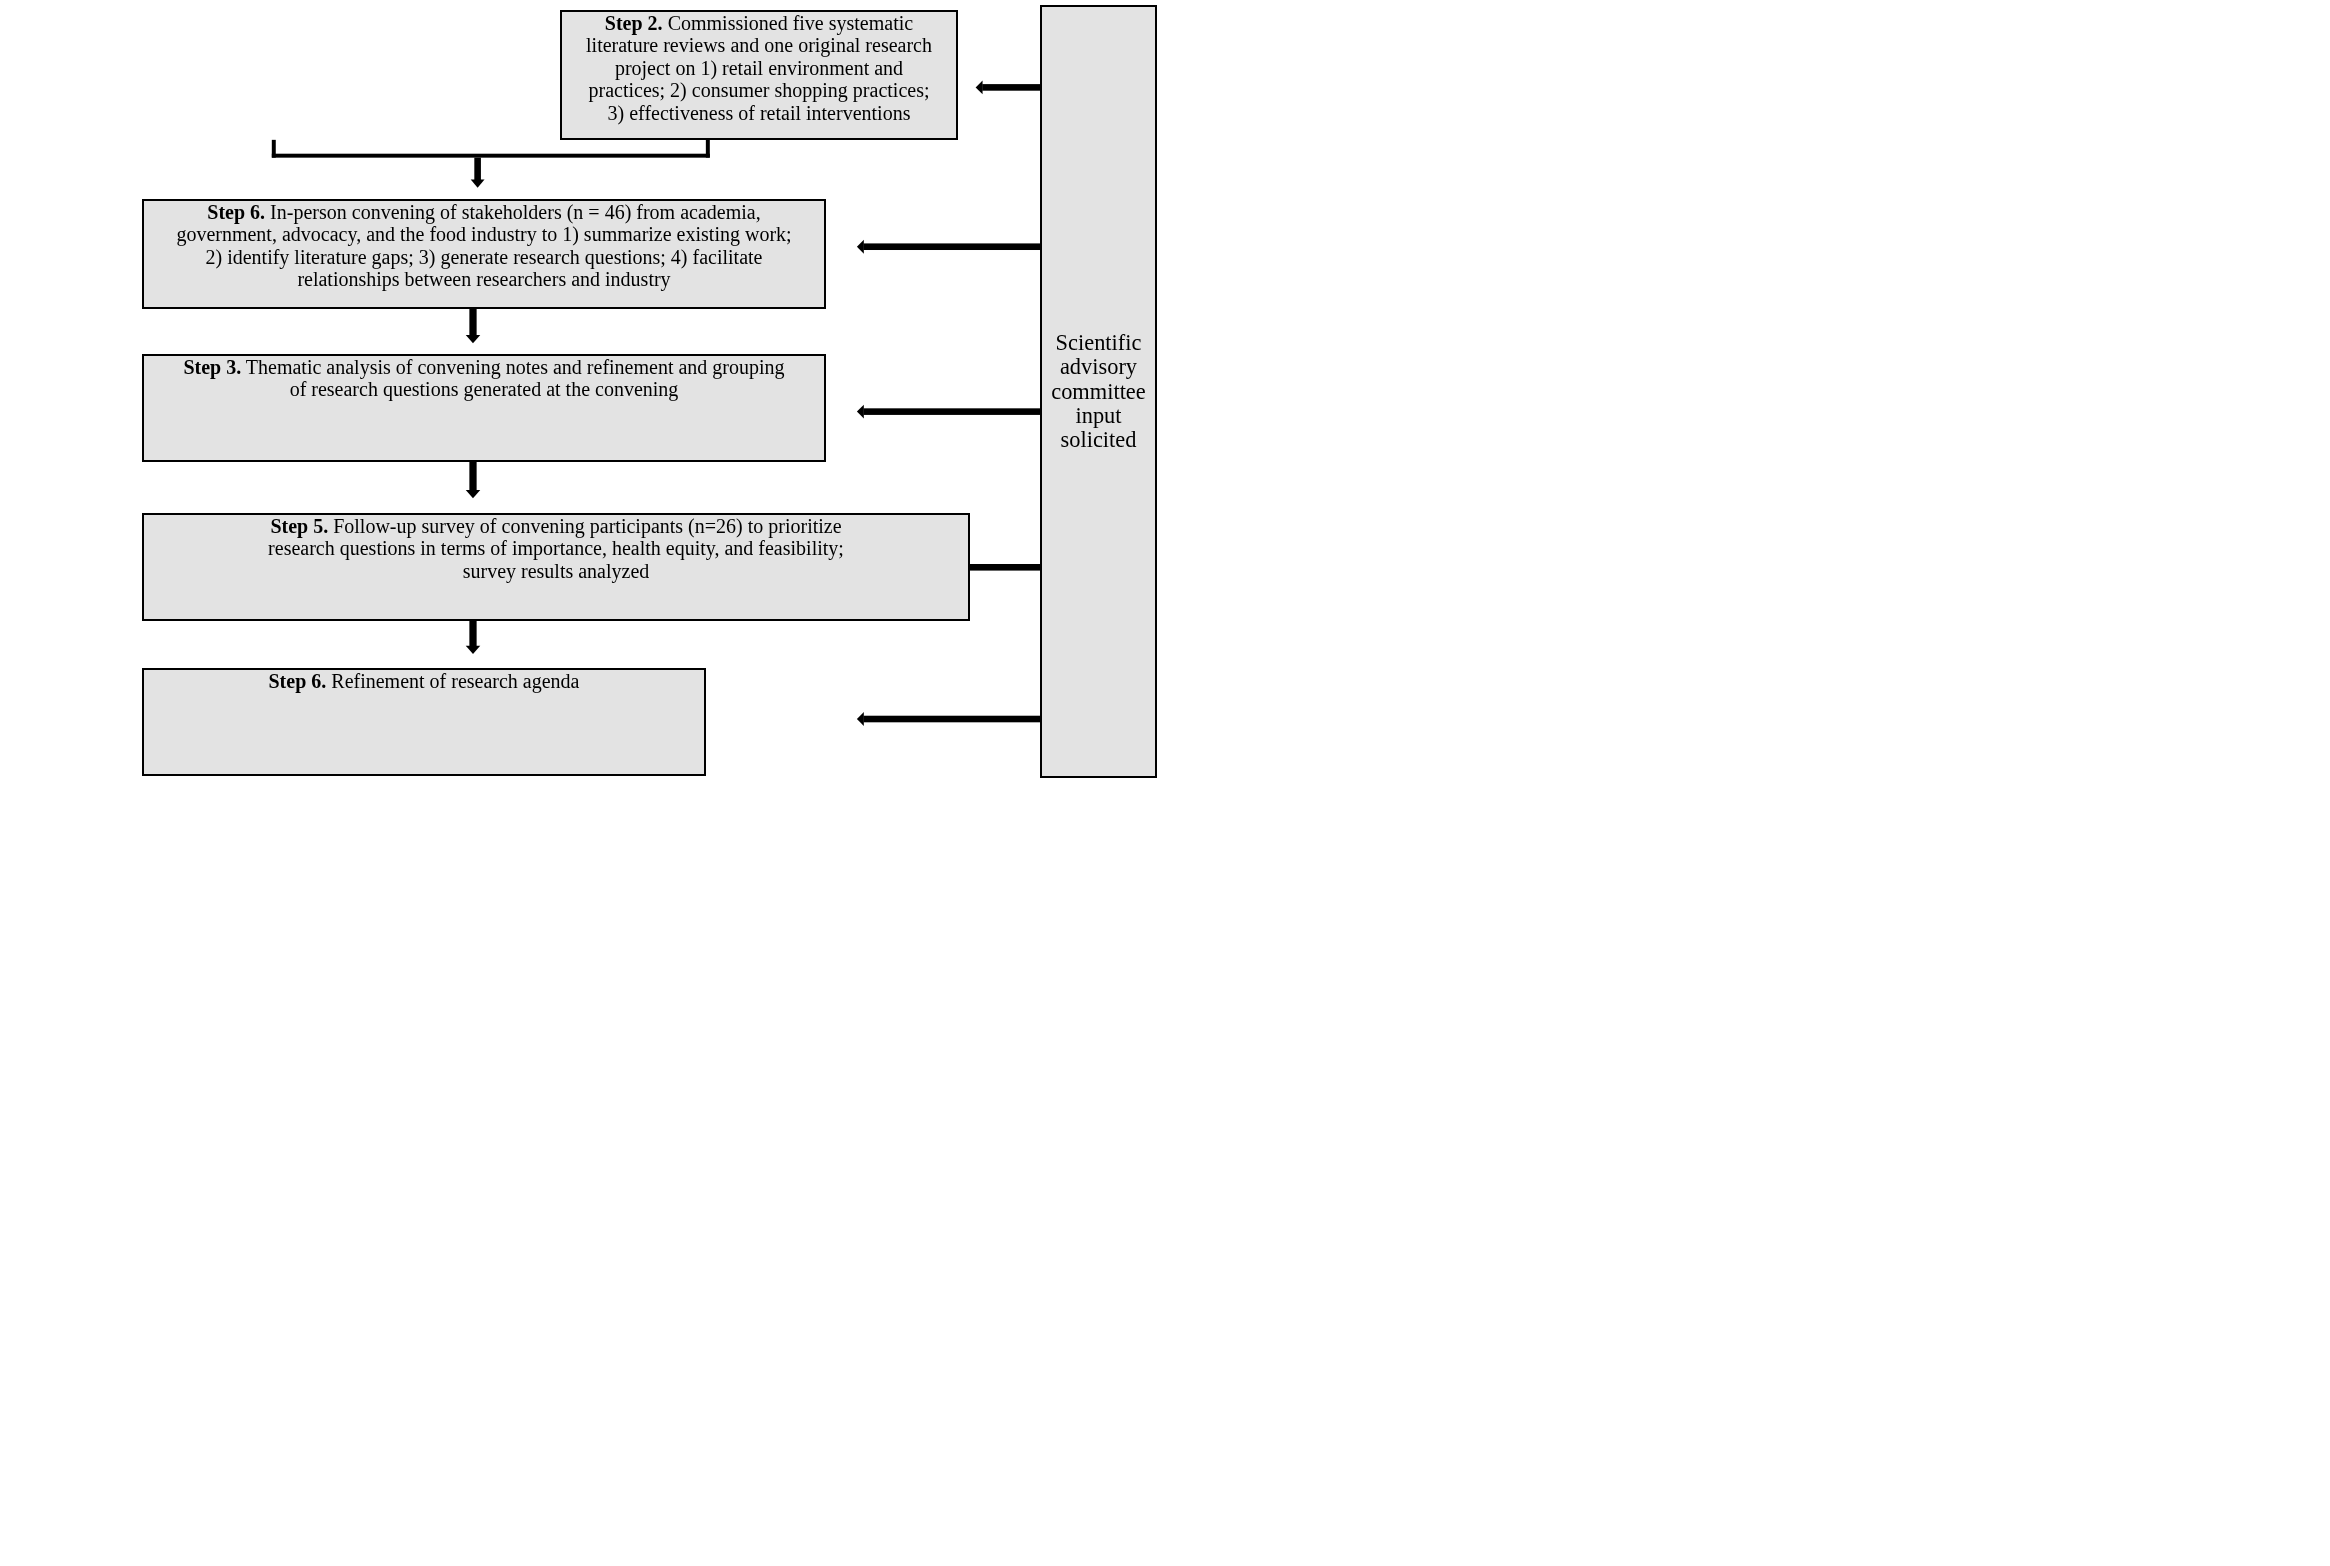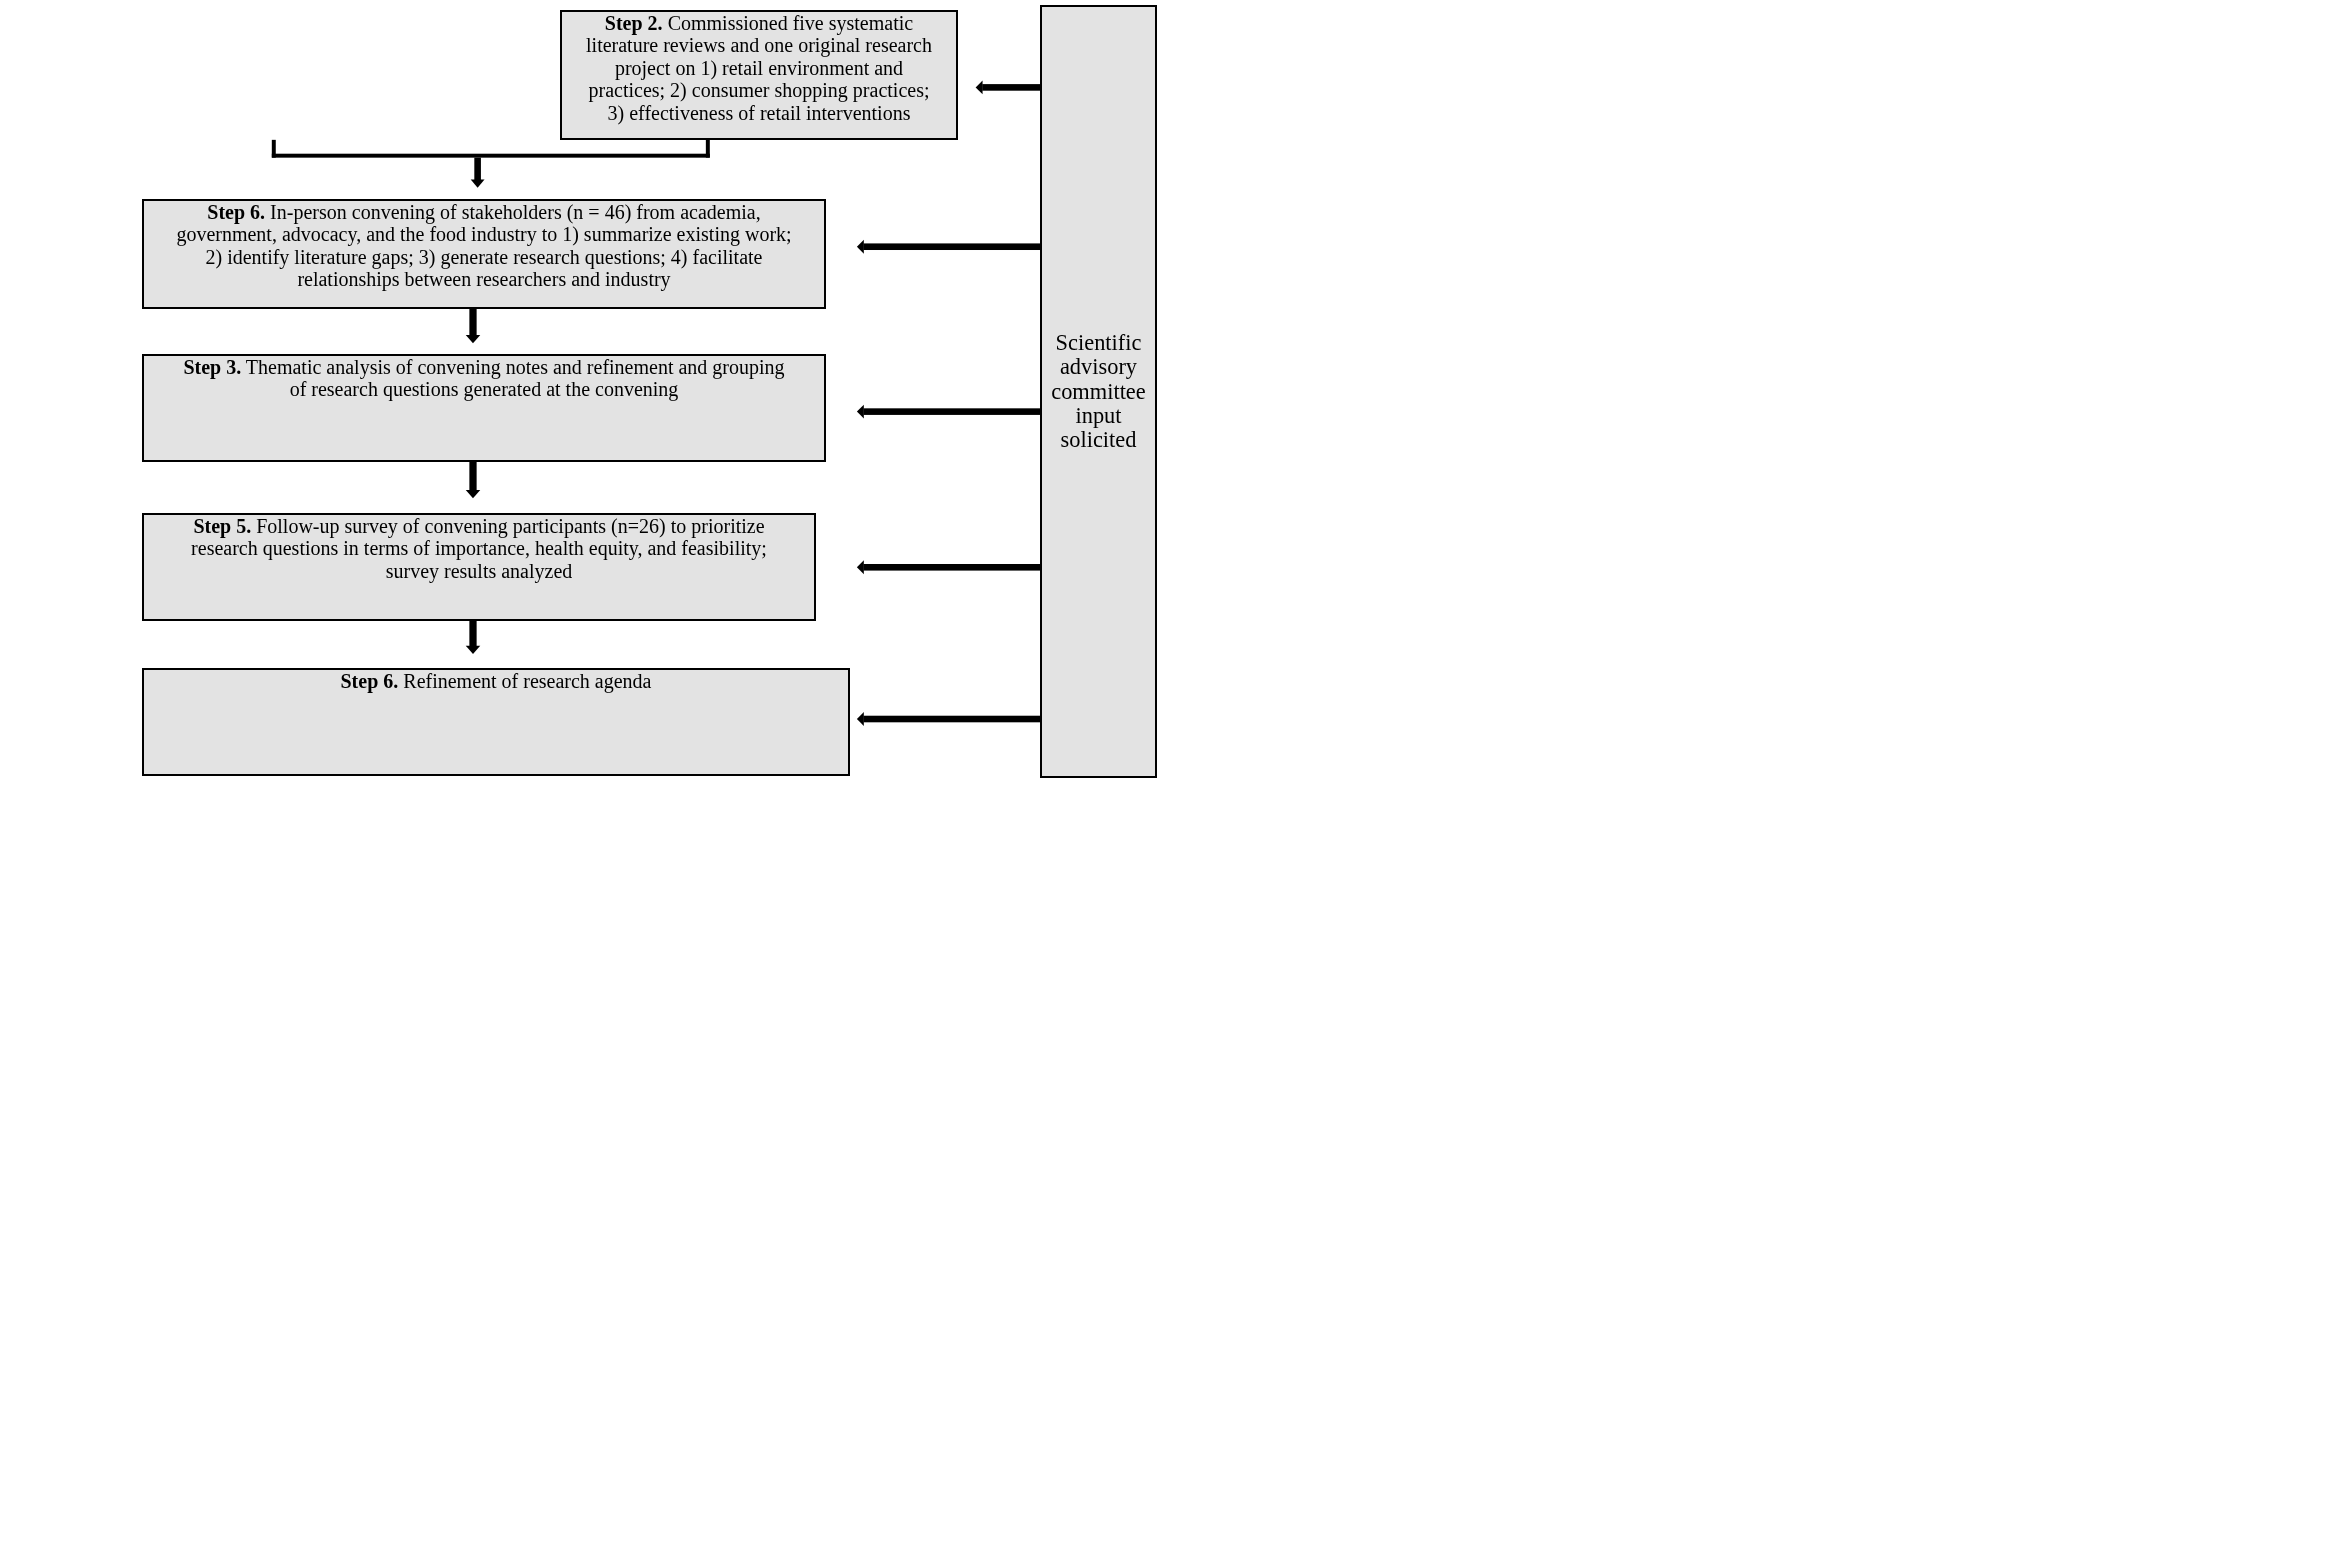--- a/index.html
+++ b/index.html
@@ -114,27 +114,27 @@
 government, advocacy, and the food industry to 1) summarize existing work;
 2) identify literature gaps; 3) generate research questions; 4) facilitate
 relationships between researchers and industry</span></p>
   </div>
 
   <div class="box" style="left:142px;top:354px;width:684px;height:108px;">
     <p class="txt"><b>Step 3.</b> <span>Thematic analysis of convening notes and refinement and grouping
 of research questions generated at the convening</span></p>
   </div>
 
-  <div class="box" style="left:142px;top:513px;width:674px;height:108px;">
+  <div class="box" style="left:142px;top:513px;width:828px;height:108px;">
     <p class="txt"><b>Step 5.</b> <span>Follow-up survey of convening participants (n=26) to prioritize
 research questions in terms of importance, health equity, and feasibility;
 survey results analyzed</span></p>
   </div>
 
-  <div class="box" style="left:142px;top:668px;width:708px;height:108px;">
+  <div class="box" style="left:142px;top:668px;width:564px;height:108px;">
     <p class="txt"><b>Step 6.</b> <span>Refinement of research agenda</span></p>
   </div>
 
   <div class="sidebar-box" style="left:1040px;top:5.3px;width:117px;height:773px;">
     <p class="txt">Scientific
 advisory
 committee
 input
 solicited</p>
   </div>

